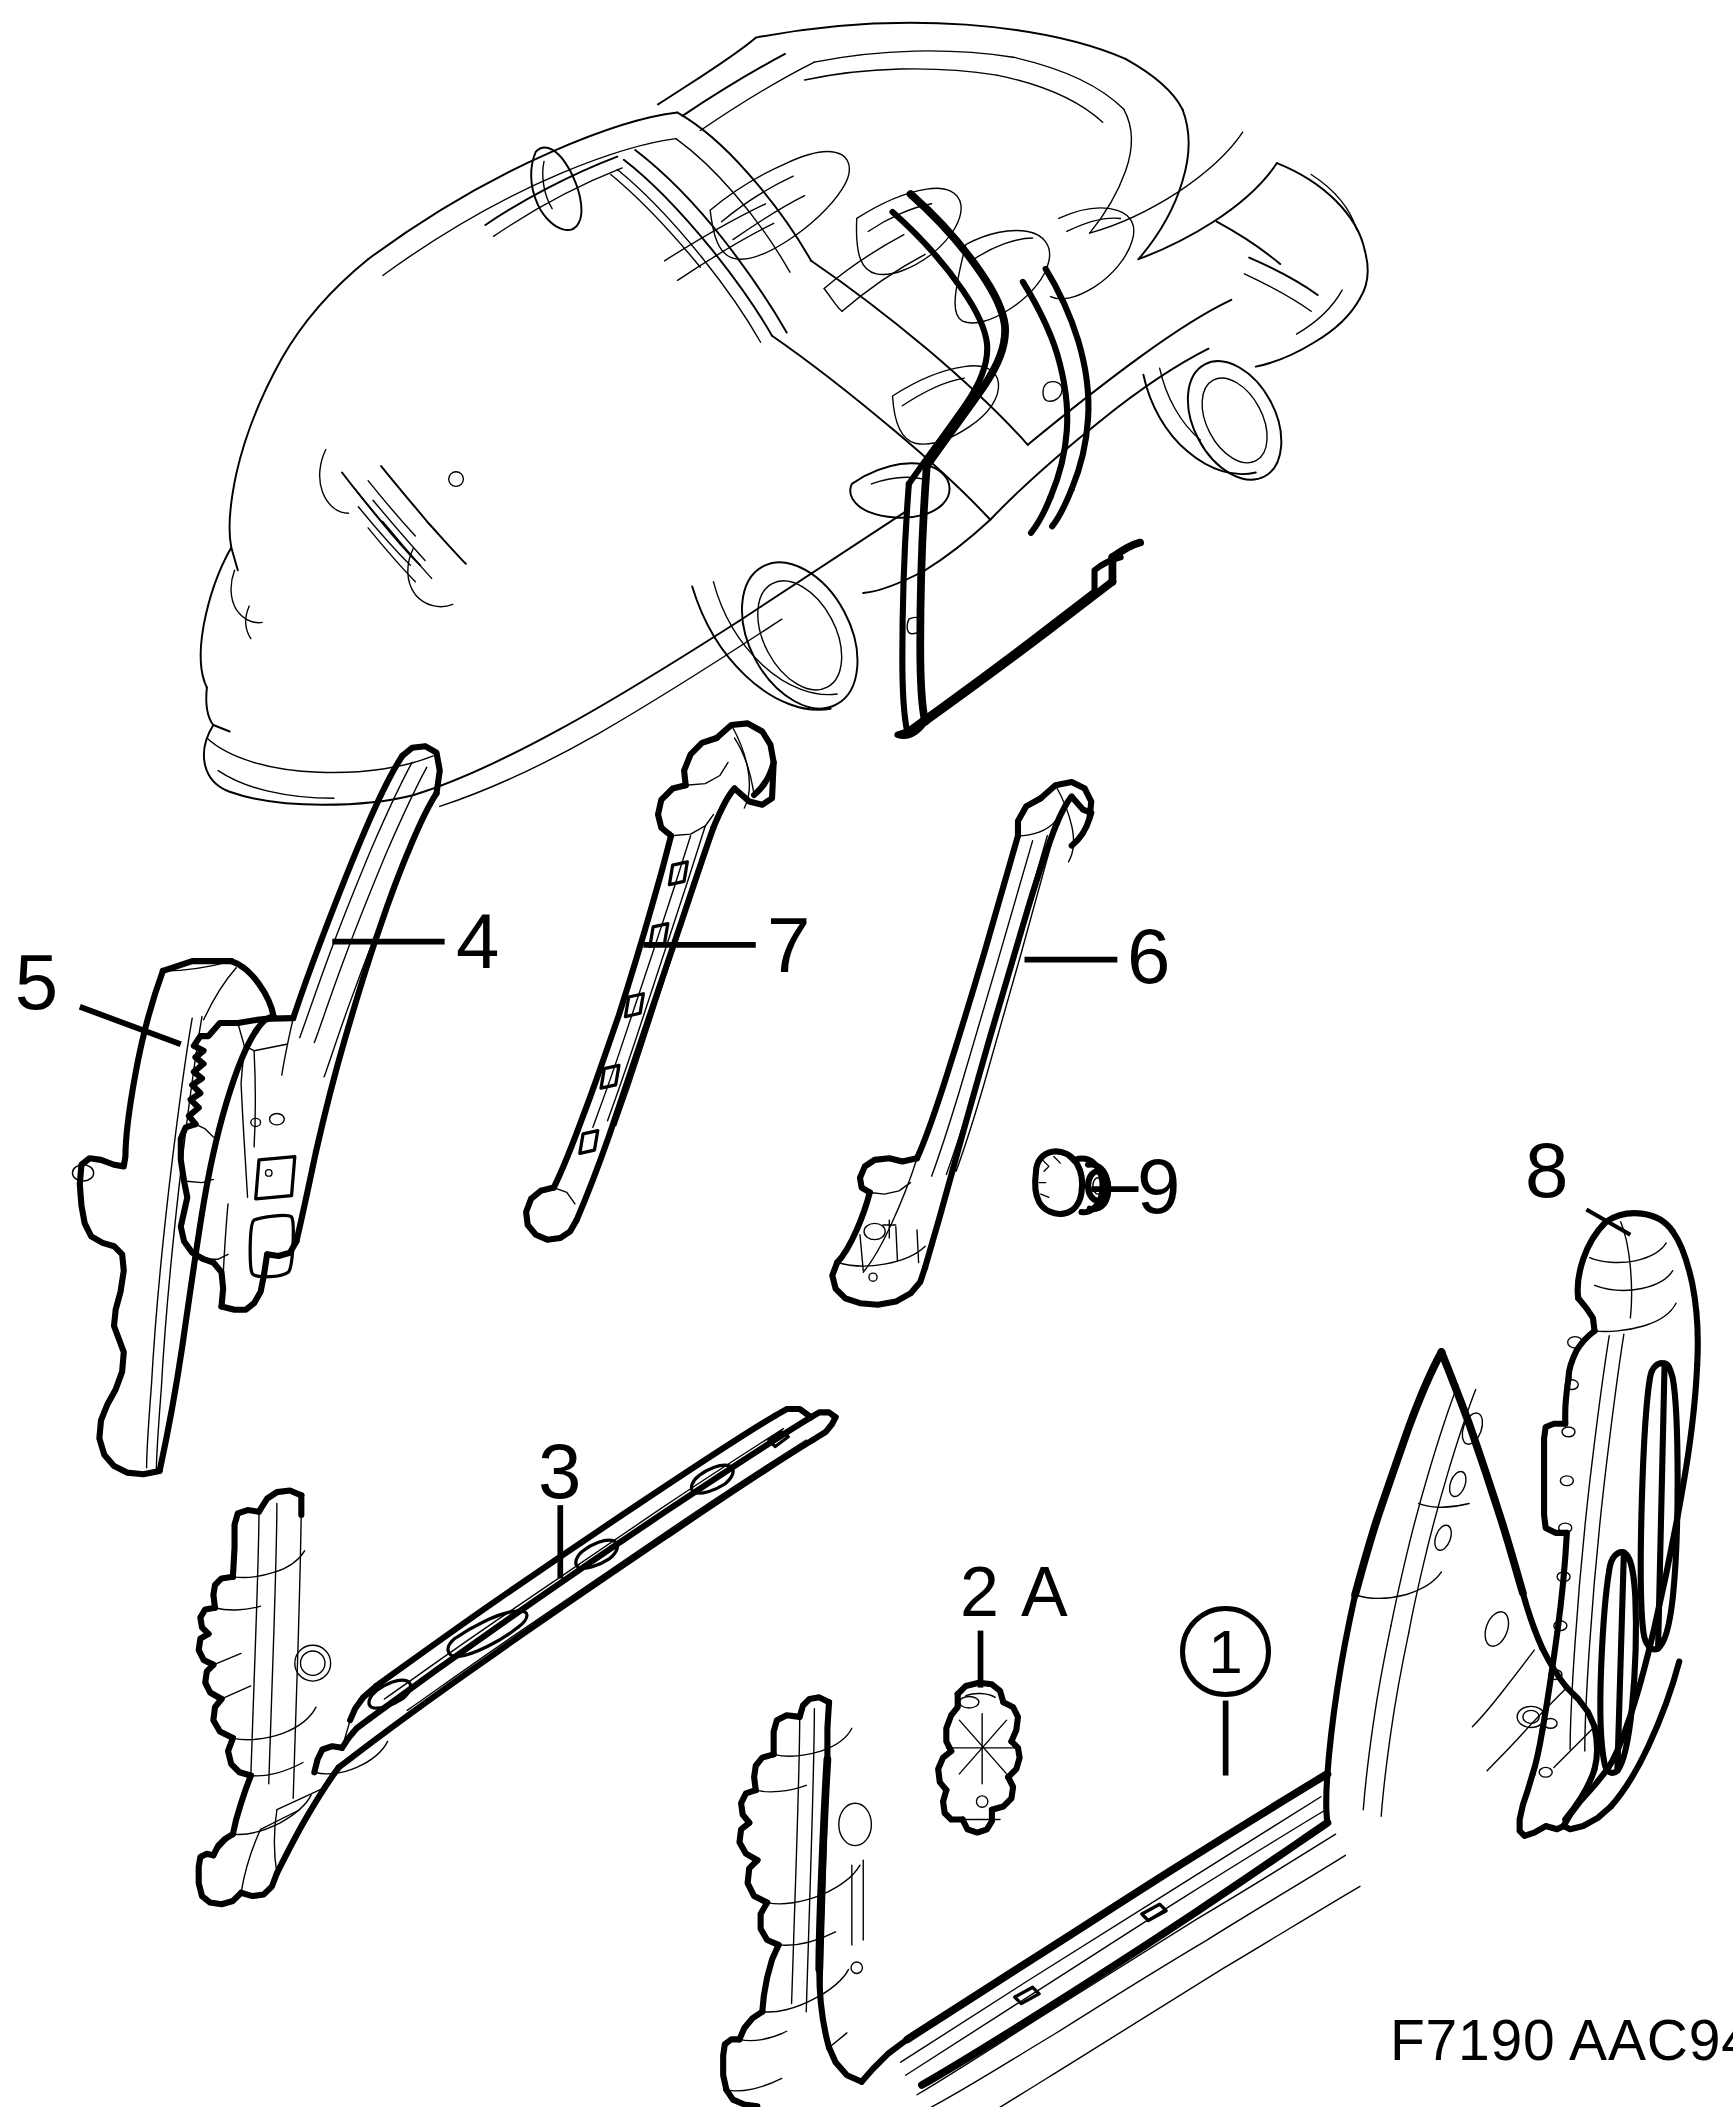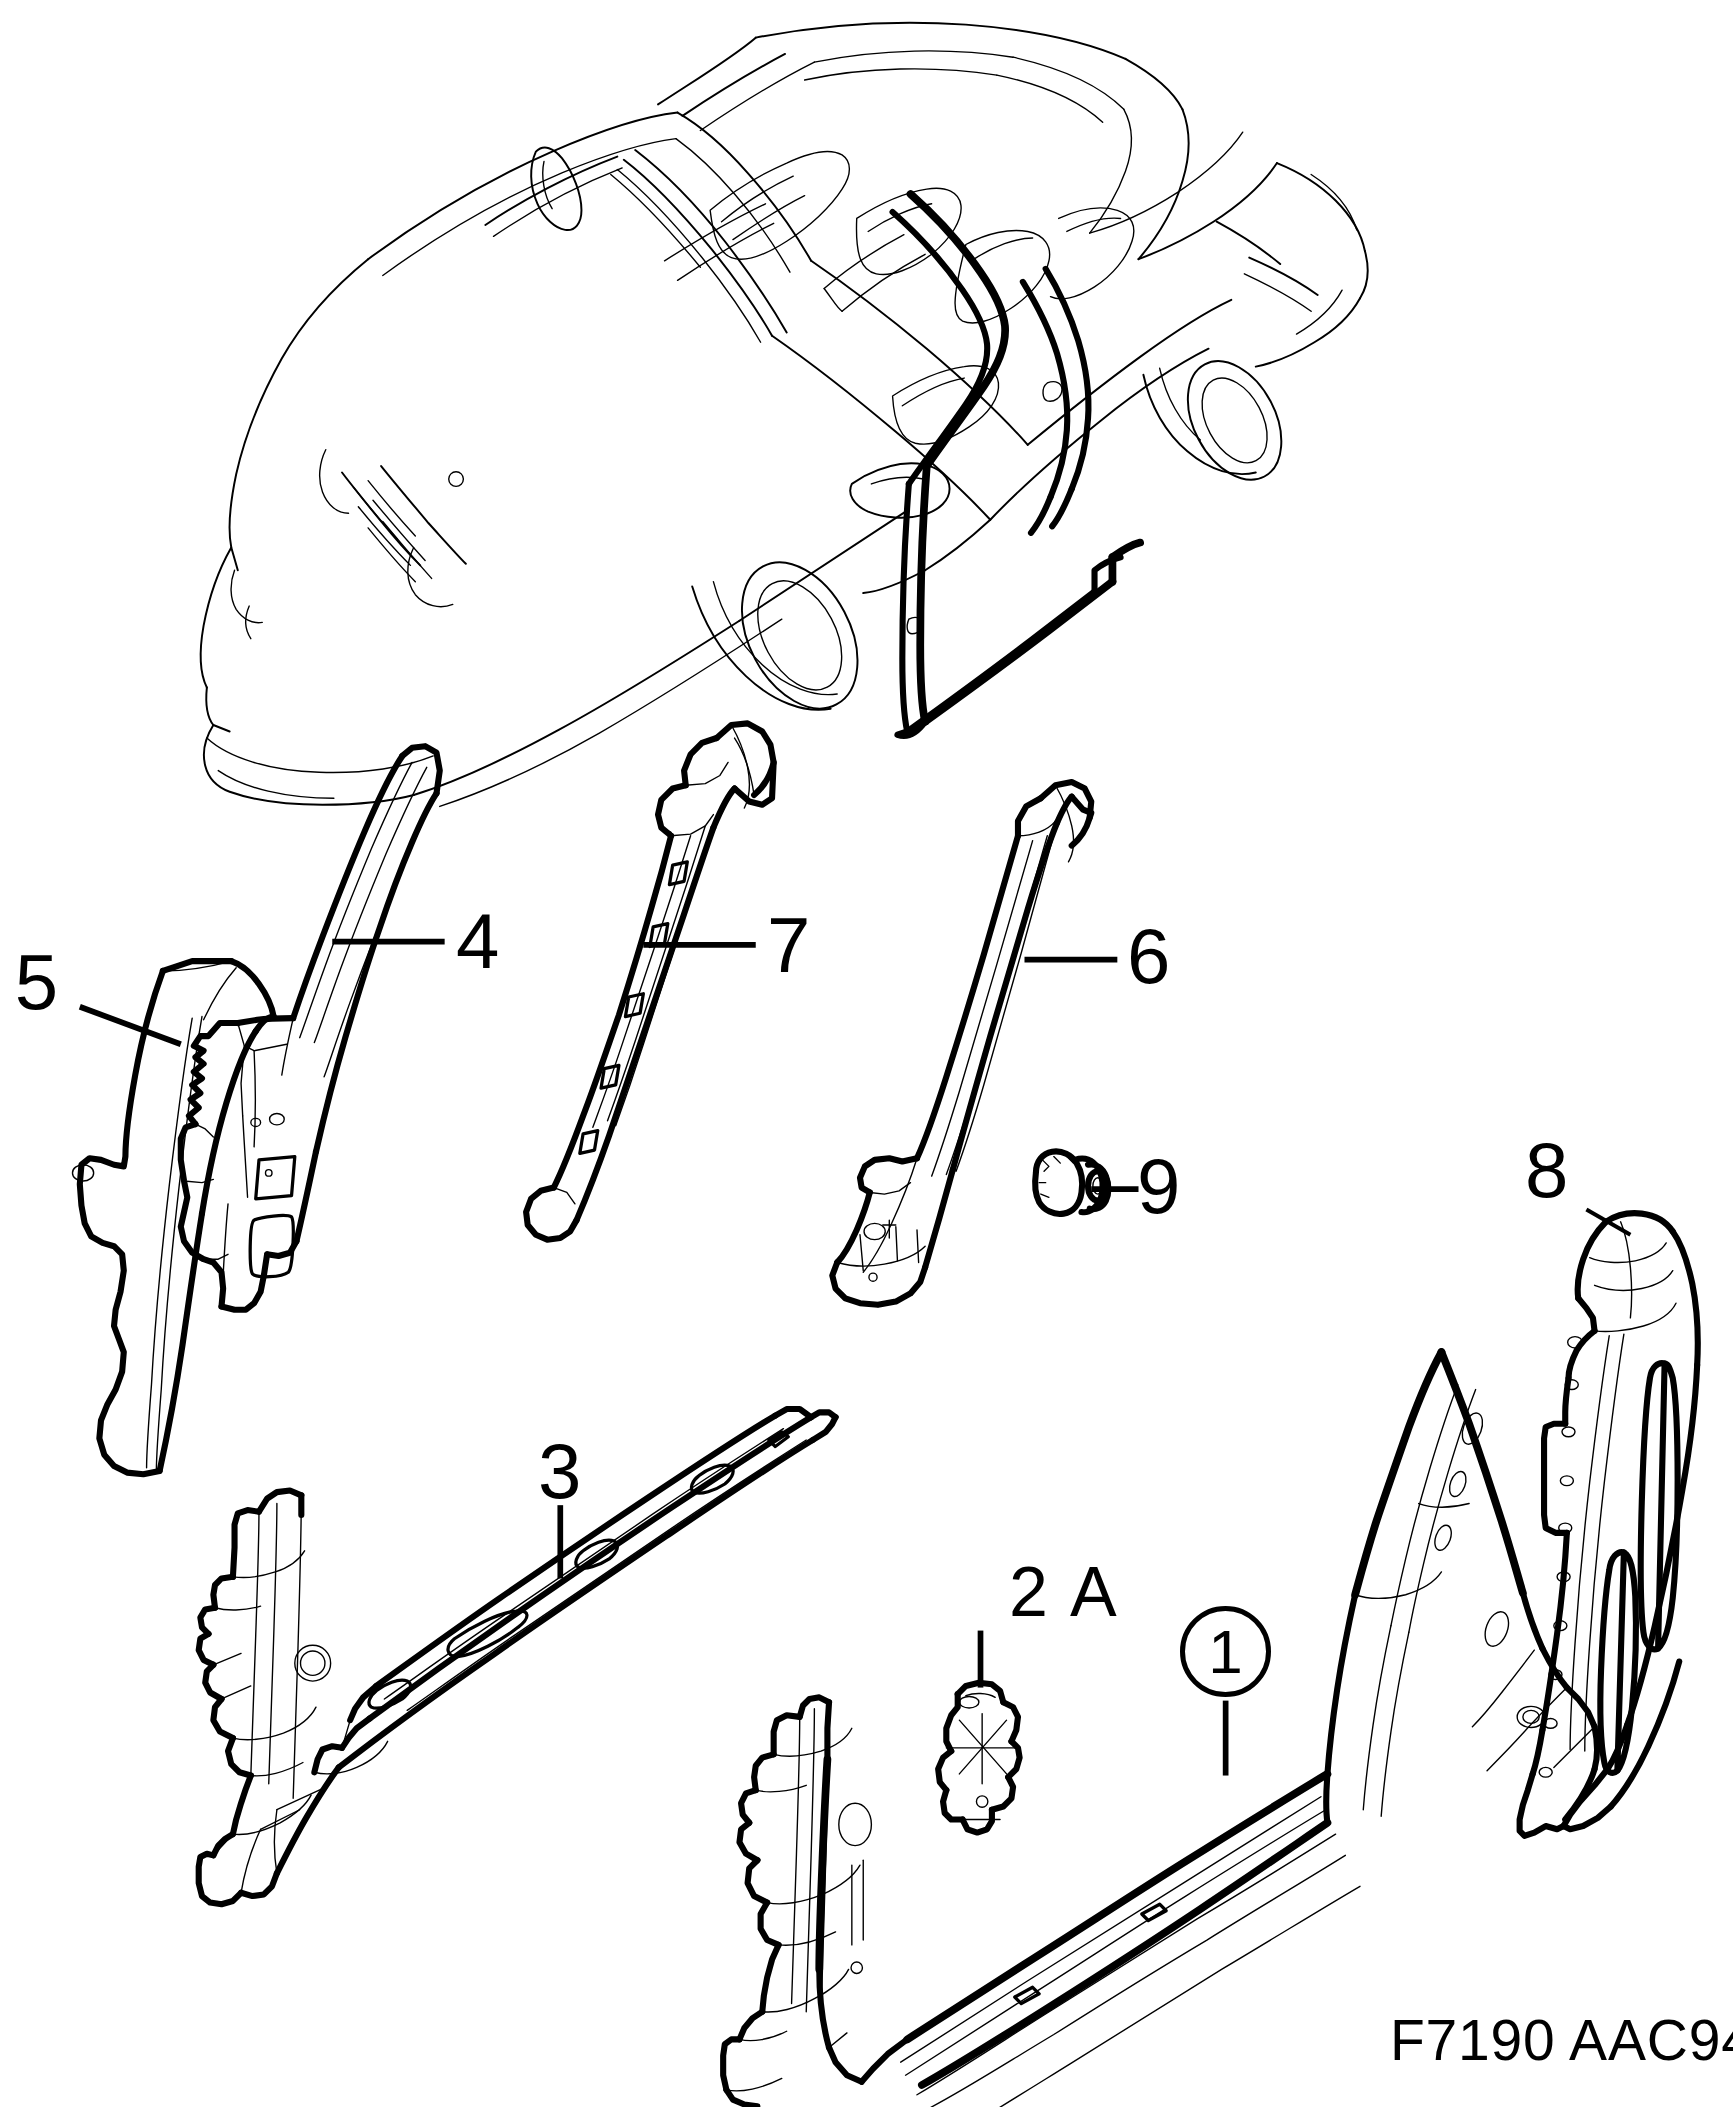--- a/index.html
+++ b/index.html
@@ -609,20 +609,20 @@
   <div class="lbl lbl-num" style="left:767px; top:906px;">7</div>
 
   <div class="lbl lbl-num" style="left:1127px; top:917px;">6</div>
 
   <div class="lbl lbl-num" style="left:1137px; top:1147px;">9</div>
 
   <div class="lbl lbl-num" style="left:1525px; top:1131px;">8</div>
 
   <div class="lbl lbl-num" style="left:538px; top:1432px;">3</div>
 
-  <div class="lbl lbl-2a" style="left:1009px; top:1557px;text-align:right;">2 A</div>
+  <div class="lbl lbl-2a" style="left:960px; top:1557px;text-align:right;">2 A</div>
 
   <div class="lbl lbl-circ" style="left:1180px; top:1606px;">1</div>
 
   <div class="lbl lbl-code" style="left:1390px; top:2012px;">F7190 AAC94</div>
 
 </div>
 
 
 </body></html>

